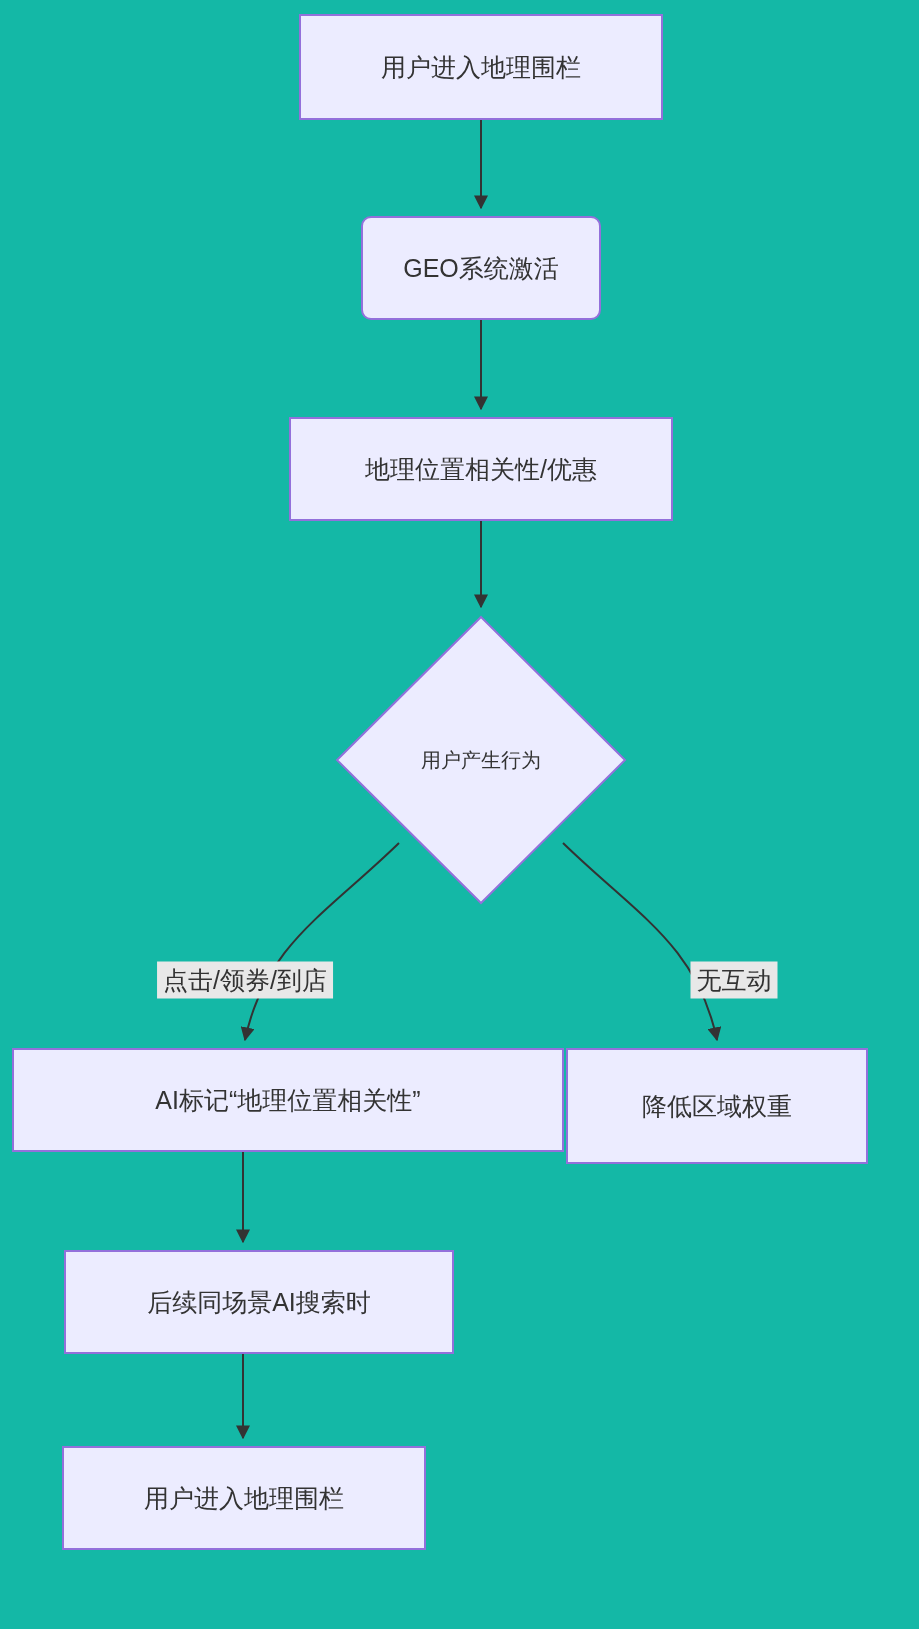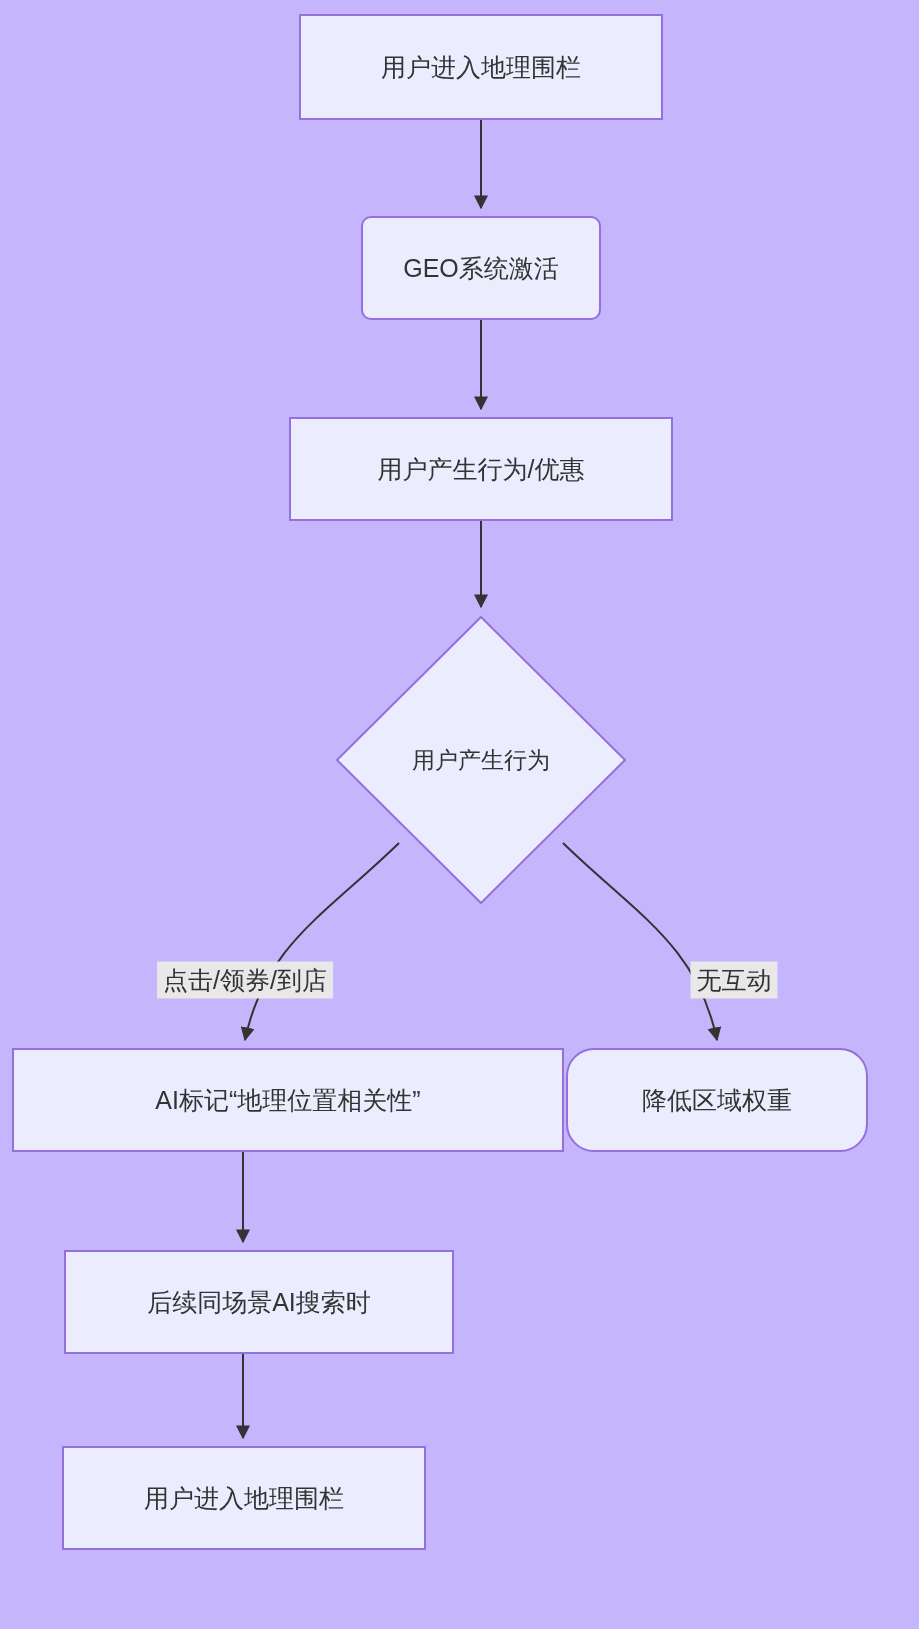--- a/index.html
+++ b/index.html
@@ -4,21 +4,21 @@
 <style>
   html, body {
     margin: 0;
     padding: 0;
     background: #000000;
   }
   .canvas {
     position: relative;
     width: 919px;
     height: 1629px;
-    background: #c4b5fd;
+    background: #14b8a6;
     font-family: "Liberation Sans", "DejaVu Sans", sans-serif;
     overflow: hidden;
   }
   .edges-layer {
     position: absolute;
     left: 0;
     top: 0;
     width: 919px;
     height: 1629px;
   }
@@ -54,37 +54,37 @@
   .diamond-label {
     position: absolute;
     left: 0;
     top: 0;
     width: 100%;
     height: 100%;
     display: flex;
     align-items: center;
     justify-content: center;
     color: #333333;
-    font-size: 23px;
+    font-size: 20px;
   }
   .edge-label {
     position: absolute;
     transform: translate(-50%, -50%);
     background: #E8E8E8;
     color: #333333;
     font-size: 25px;
     padding: 2px 6px;
     white-space: nowrap;
   }
   
   .node-enter      { left: 299px; top: 14px;   width: 364px; height: 106px; }
   .node-geo        { left: 361px; top: 216px;  width: 240px; height: 104px; }
   .node-push       { left: 289px; top: 417px;  width: 384px; height: 104px; }
   .node-ai-mark    { left: 12px;  top: 1048px; width: 552px; height: 104px; }
-  .node-reduce     { left: 566px; top: 1048px; width: 302px; height: 104px; border-radius: 28px; }
+  .node-reduce     { left: 566px; top: 1048px; width: 302px; height: 116px; }
   .node-subsequent { left: 64px;  top: 1250px; width: 390px; height: 104px; }
   .node-recommend  { left: 62px;  top: 1446px; width: 364px; height: 104px; }
   .label-interaction    { left: 245px; top: 980px; }
   .label-no-interaction { left: 734px; top: 980px; }
 </style>
 </head>
 <body>
 
 <div class="canvas">
 
@@ -105,21 +105,21 @@
 
   <div class="node node-enter">
     <span>用户进入地理围栏</span>
   </div>
 
   <div class="node rounded node-geo">
     <span>GEO系统激活</span>
   </div>
 
   <div class="node node-push">
-    <span>用户产生行为/优惠</span>
+    <span>地理位置相关性/优惠</span>
   </div>
 
   <div class="diamond-wrap">
     <svg width="292" height="290" viewBox="0 0 292 290" xmlns="http://www.w3.org/2000/svg">
       <polygon points="146,2 290,145 146,288 2,145" fill="#ECECFF" stroke="#9370DB" stroke-width="2"></polygon>
     </svg>
     <div class="diamond-label">用户产生行为</div>
   </div>
 
   <div class="edge-label label-interaction">点击/领券/到店</div>

